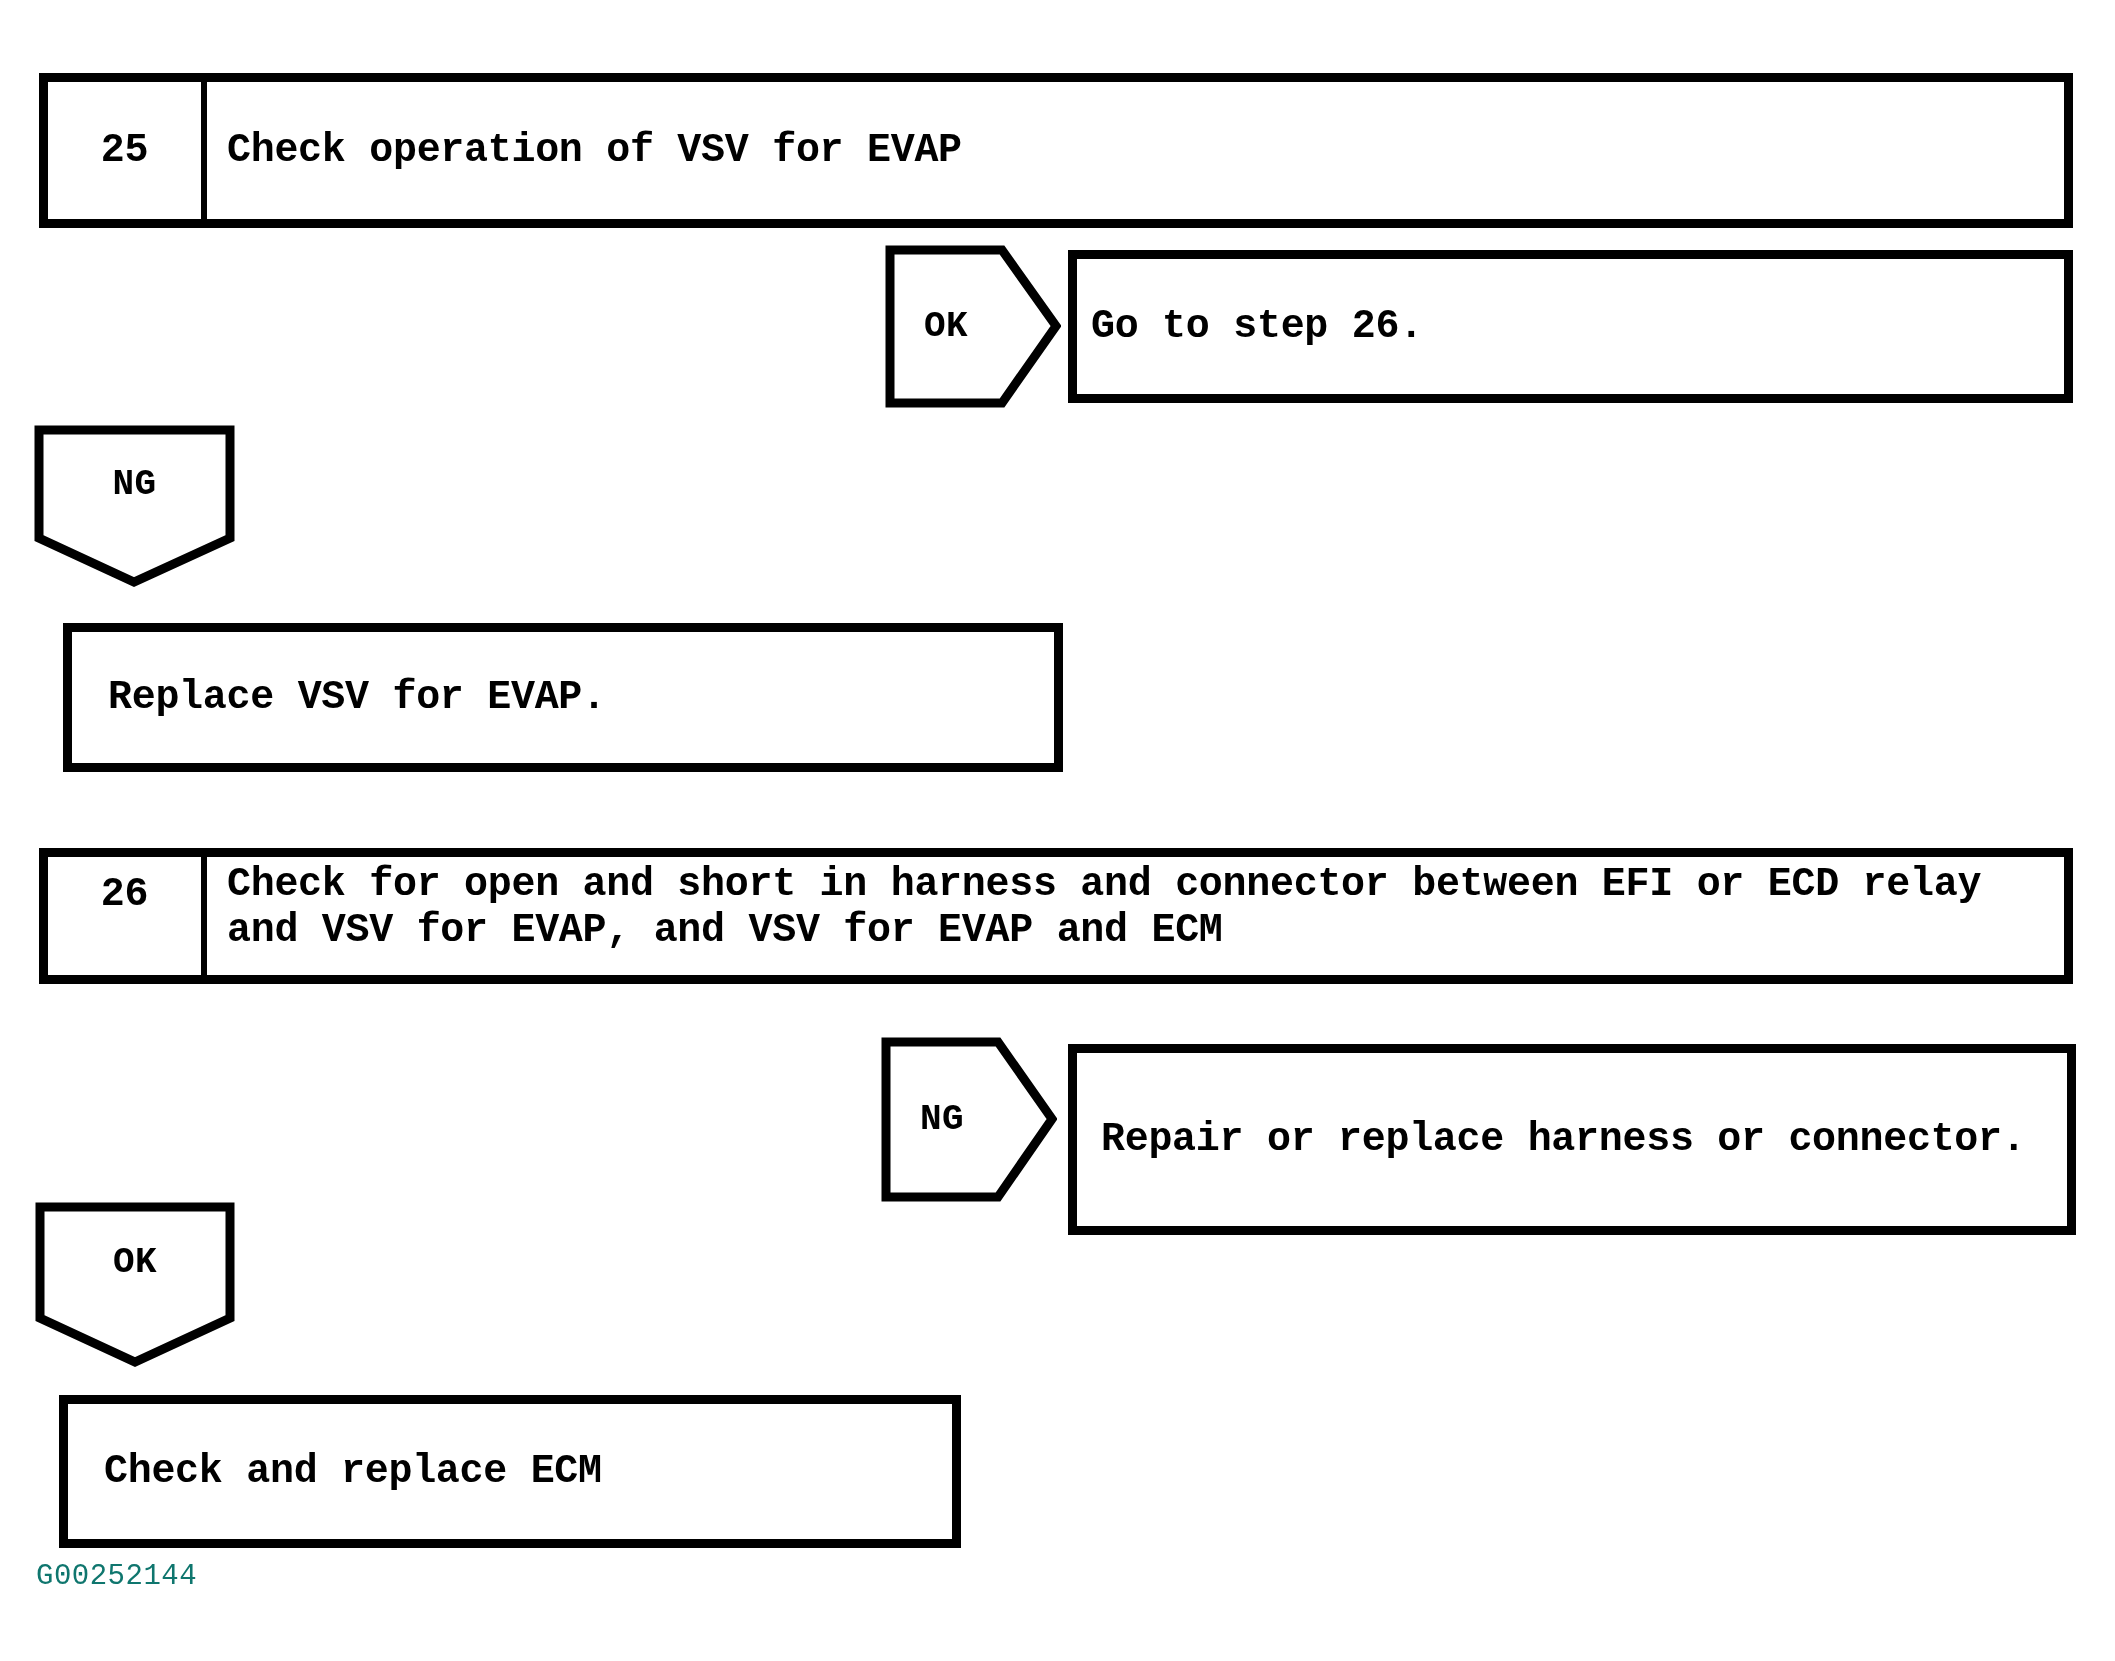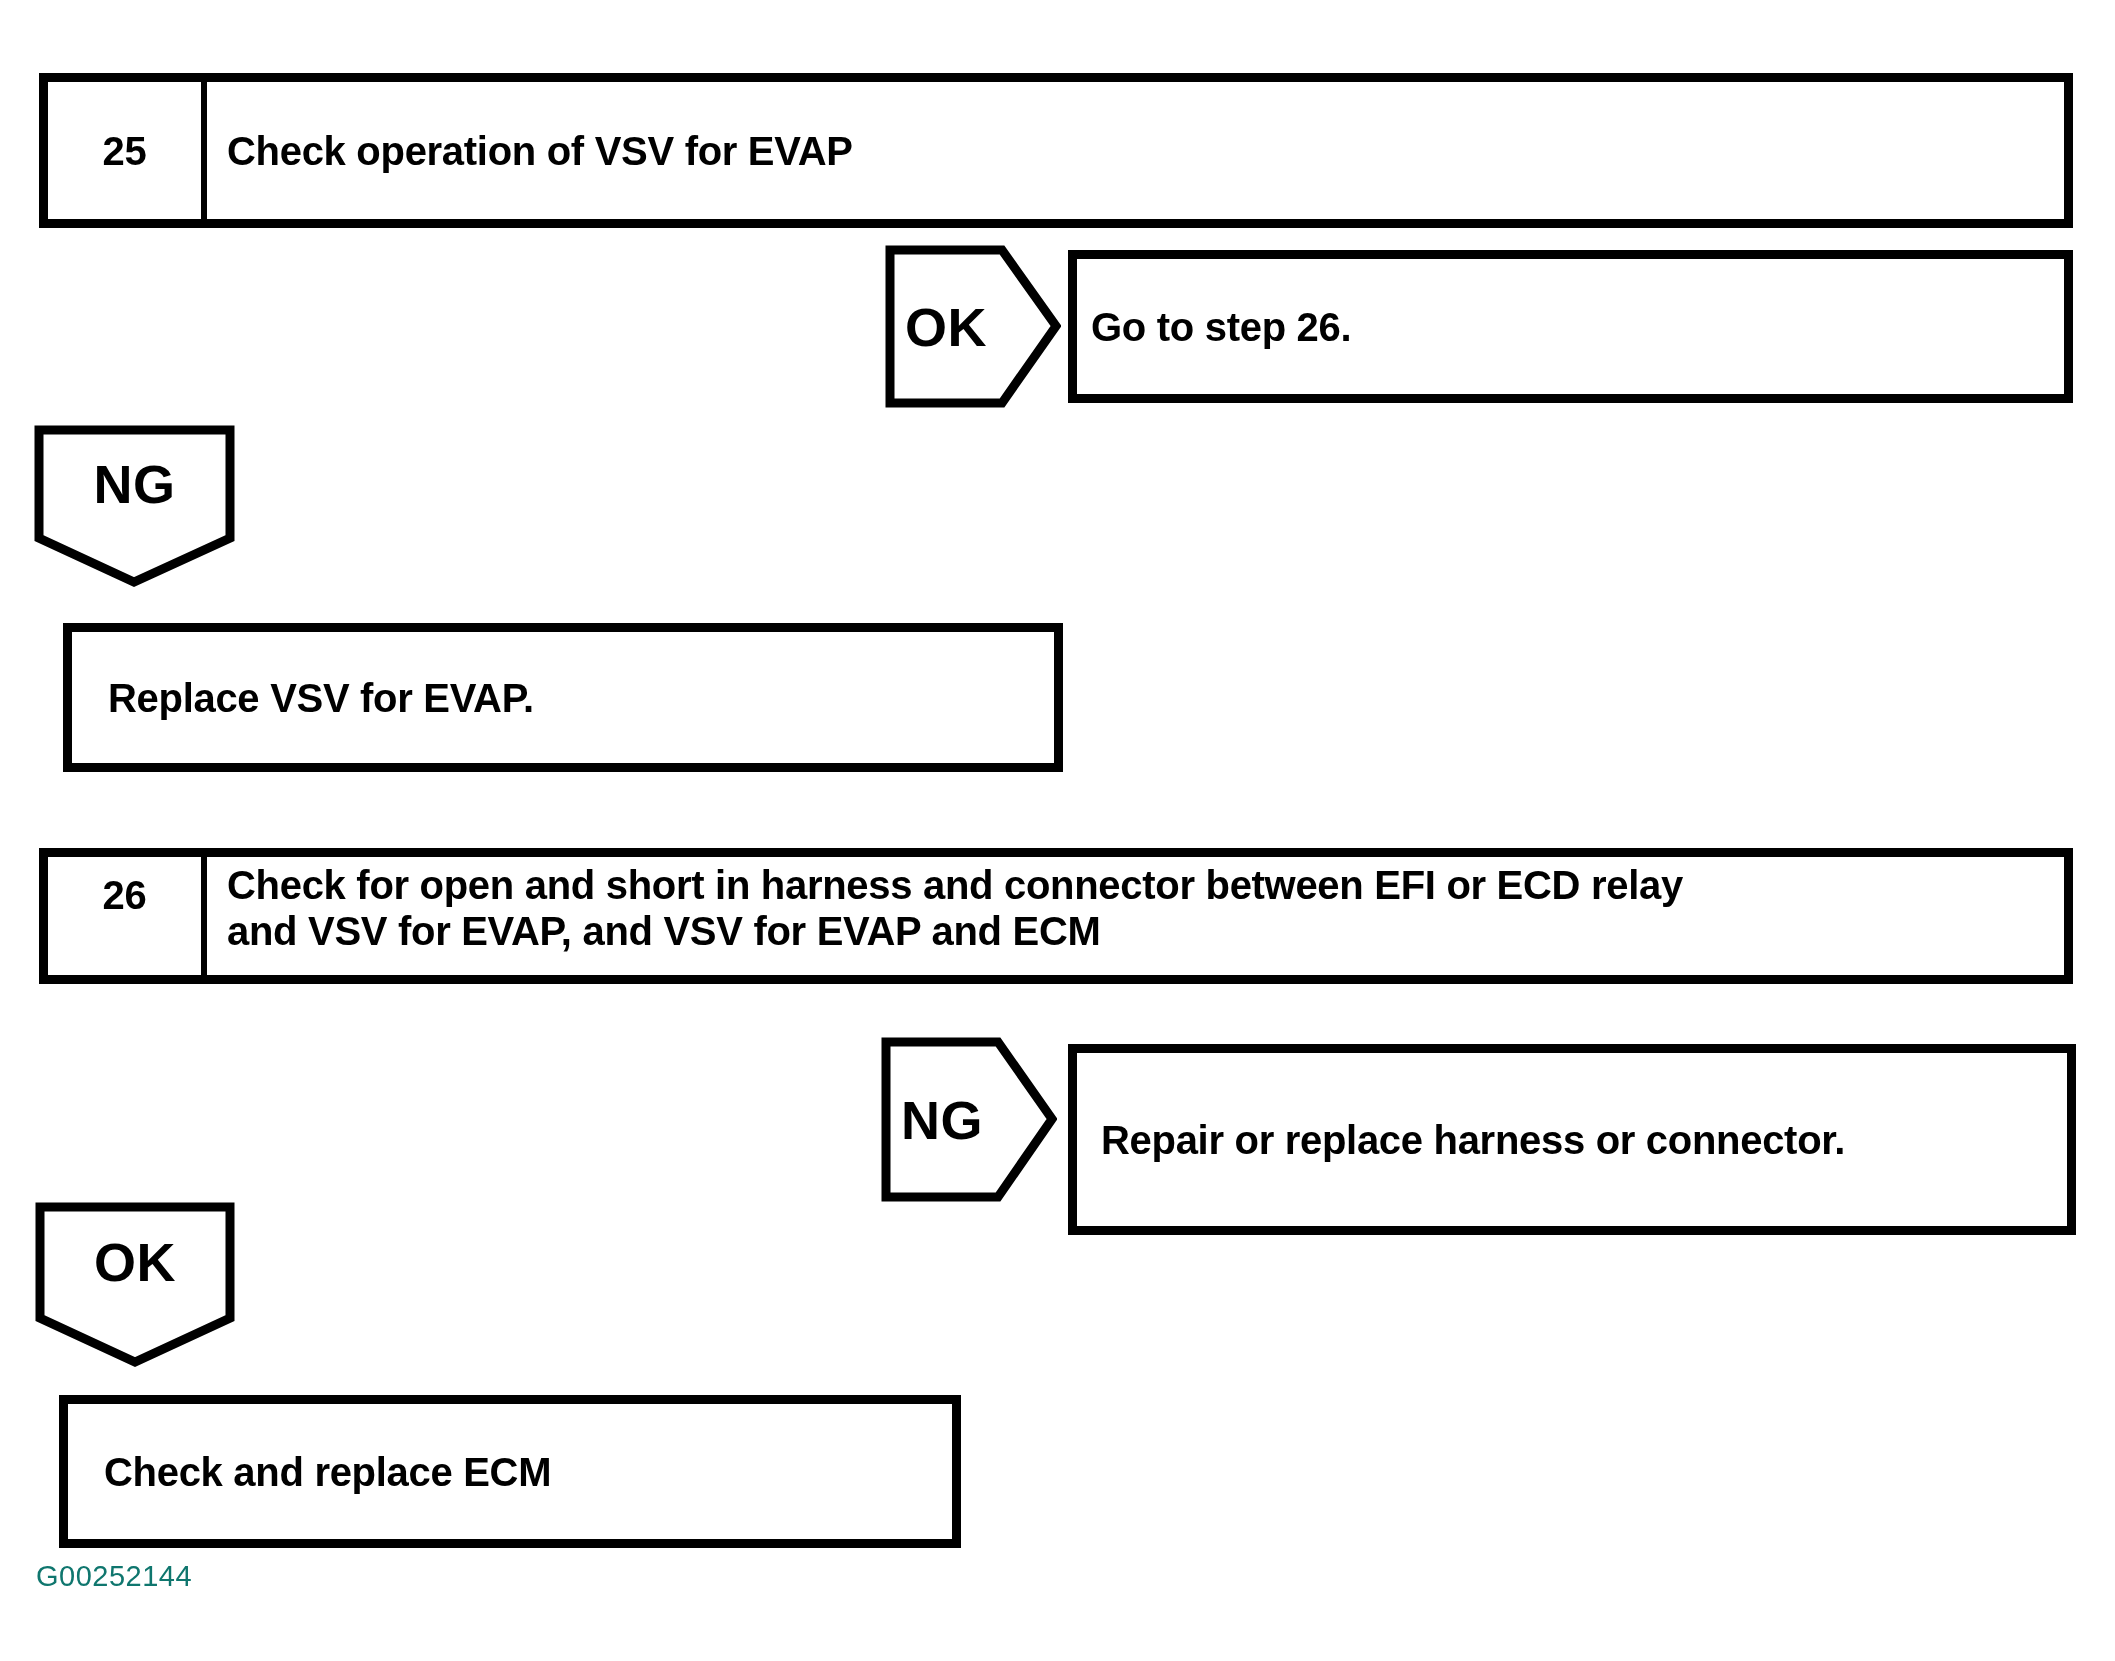--- a/index.html
+++ b/index.html
@@ -1,21 +1,21 @@
 <!DOCTYPE html>
 <html><head>
 <meta charset="utf-8">
 <style>
   html, body { margin: 0; padding: 0; background: #ffffff; }
   #canvas {
     position: relative;
     width: 2115px;
     height: 1661px;
     background: #ffffff;
-    font-family: Liberation Sans, sans-serif;
+    font-family: Liberation Mono, monospace;
     color: #000000;
     overflow: hidden;
     border-radius: 27px;
   }
   .box {
     position: absolute;
     border: 9px solid #000000;
     box-sizing: border-box;
     background: #ffffff;
     display: flex;
@@ -51,21 +51,21 @@
   .action-box { padding-left: 14px; }
   .action-box.pad-lg { padding-left: 24px; }
   .result-box { padding-left: 36px; margin-left: 23px; }
   .pent { position: absolute; }
   .pent svg { display: block; }
   .pent-label {
     position: absolute;
     display: flex;
     align-items: center;
     justify-content: center;
-    font-size: 54px;
+    font-size: 36px;
     font-weight: bold;
     letter-spacing: 0.5px;
   }
   .caption {
     position: absolute;
     font-size: 29px;
     font-weight: normal;
     letter-spacing: 0.5px;
     color: #0f766e;
   }

